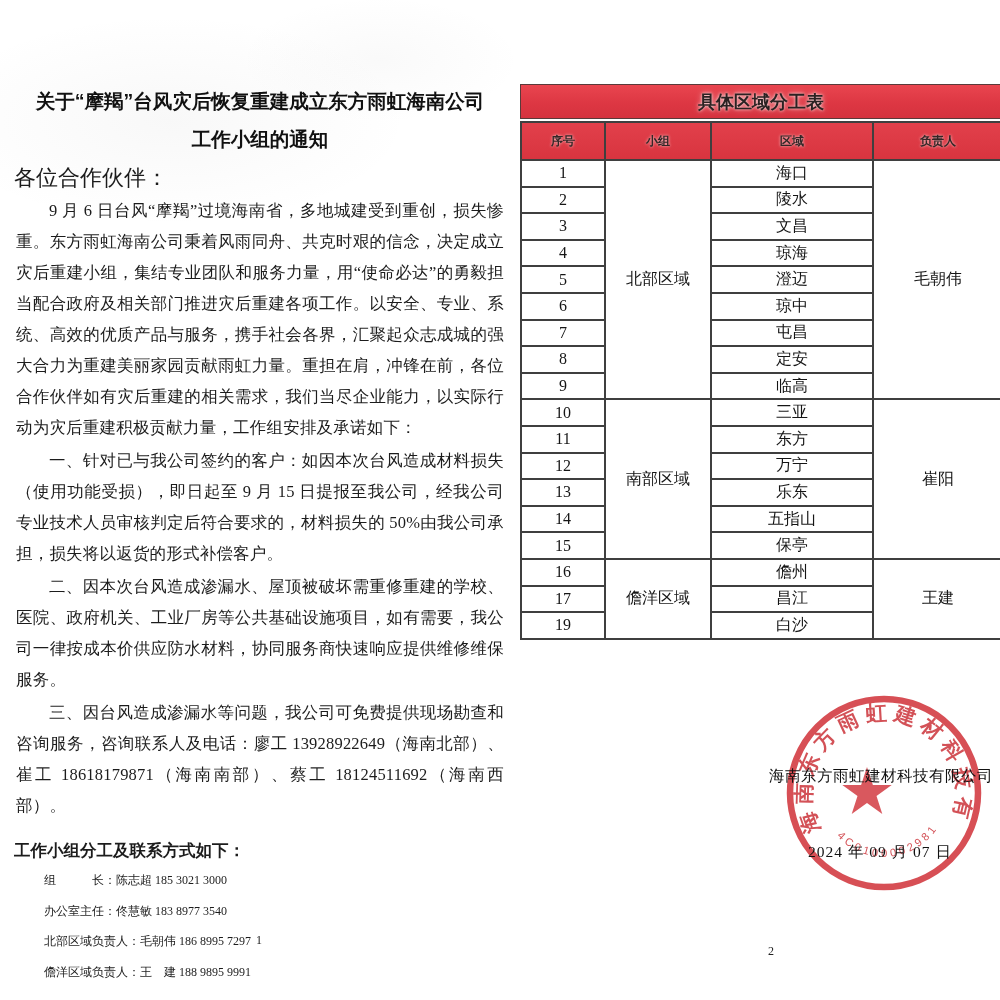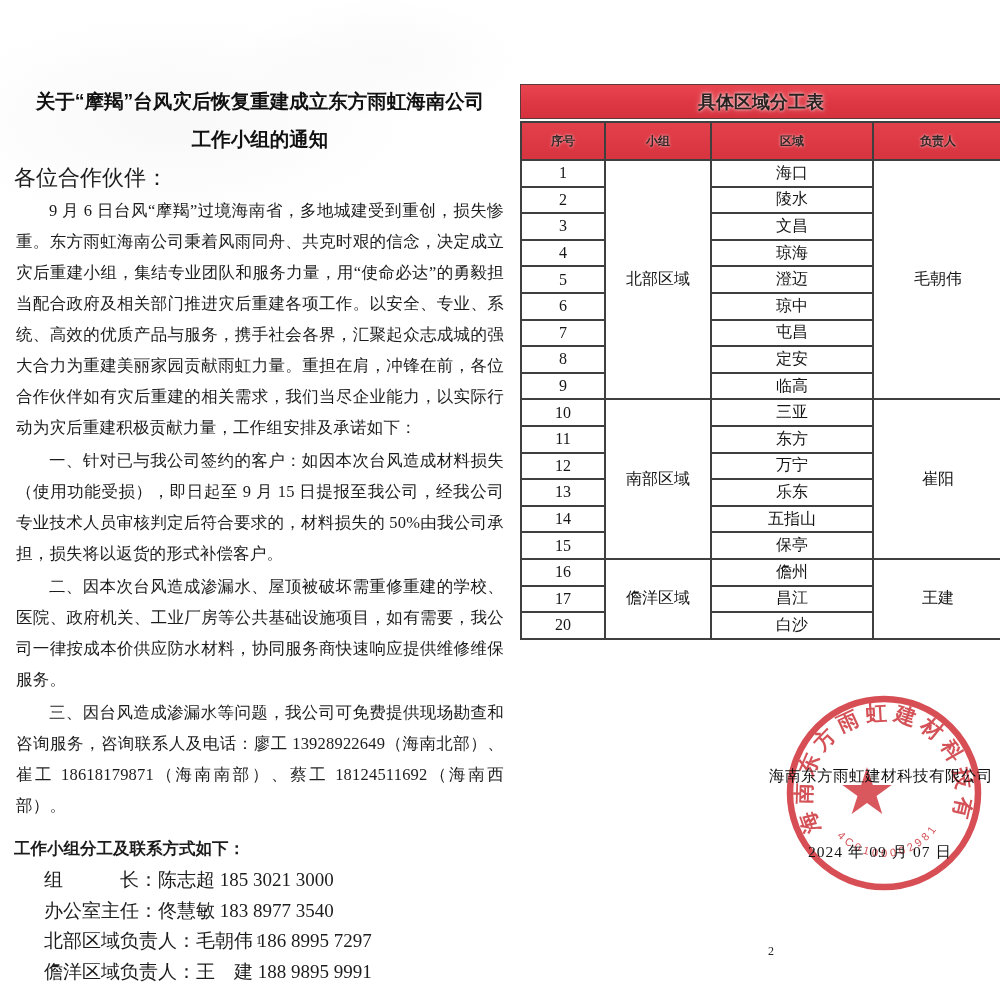--- a/index.html
+++ b/index.html
@@ -9,24 +9,24 @@
       radial-gradient(ellipse 340px 150px at 17% 12%, rgba(120,120,120,0.05), transparent 70%),
       radial-gradient(ellipse 200px 90px at 38% 6%, rgba(120,120,120,0.04), transparent 70%),
       #ffffff;}
   
   .page1{position:absolute;left:14px;top:82px;width:492px;}
   .doc-title{margin:0 0 4px 0;font-family:"Liberation Sans","DejaVu Sans",sans-serif;
       font-weight:bold;font-size:19.5px;line-height:38px;text-align:center;color:#111;}
   .salutation{margin:0;font-size:22px;line-height:31px;}
   .paragraphs p{margin:2px;font-size:16.5px;line-height:31px;text-align:justify;
       text-indent:2em;letter-spacing:0.2px;}
-  .contacts-heading{margin:14px 0 0 0;font-family:Liberation Mono, monospace;
+  .contacts-heading{margin:14px 0 0 0;font-family:Liberation Sans, sans-serif;
       font-weight:bold;font-size:16.5px;line-height:30px;}
   .contacts{padding-left:30px;}
-  .contacts div{font-size:19px;line-height:30.5px;}
+  .contacts div{font-size:12px;line-height:30.5px;}
   .pagenum{position:absolute;font-size:12px;color:#222;font-family:"Liberation Serif",serif;}
   .pn1{left:256px;top:933px;}
   .pn2{left:768px;top:944px;}
   
   .table-wrap{position:absolute;left:520px;top:84px;width:482px;}
   .banner{height:33px;border:1px solid #5a3a3a;
       background:linear-gradient(180deg,#e9454f 0%,#dd3743 55%,#d5323e 100%);
       color:#2b2222;font-family:"Liberation Sans","DejaVu Sans",sans-serif;font-weight:bold;
       font-size:18px;display:flex;align-items:center;justify-content:center;
       text-shadow:0 0 3px rgba(255,255,255,0.85),0 0 6px rgba(255,255,255,0.5);}
@@ -160,21 +160,21 @@
             <td class="c-seq">16</td>
             <td class="c-group" rowspan="3">儋洋区域</td>
             <td class="c-region">儋州</td>
             <td class="c-leader" rowspan="3">王建</td>
           </tr>
           <tr>
             <td class="c-seq">17</td>
             <td class="c-region">昌江</td>
           </tr>
           <tr>
-            <td class="c-seq">20</td>
+            <td class="c-seq">19</td>
             <td class="c-region">白沙</td>
           </tr>
         </tbody>
     </table>
   </div>
 
   <svg class="stamp" viewBox="0 0 224 208" xmlns="http://www.w3.org/2000/svg">
     <defs>
       <path id="ringPath" d="M 48.8 139.5 A 73 73 0 1 1 175.2 139.5" fill="none"></path>
       <path id="codePath" d="M 56.6 135.0 A 64 64 0 0 0 167.4 135.0" fill="none"></path>

